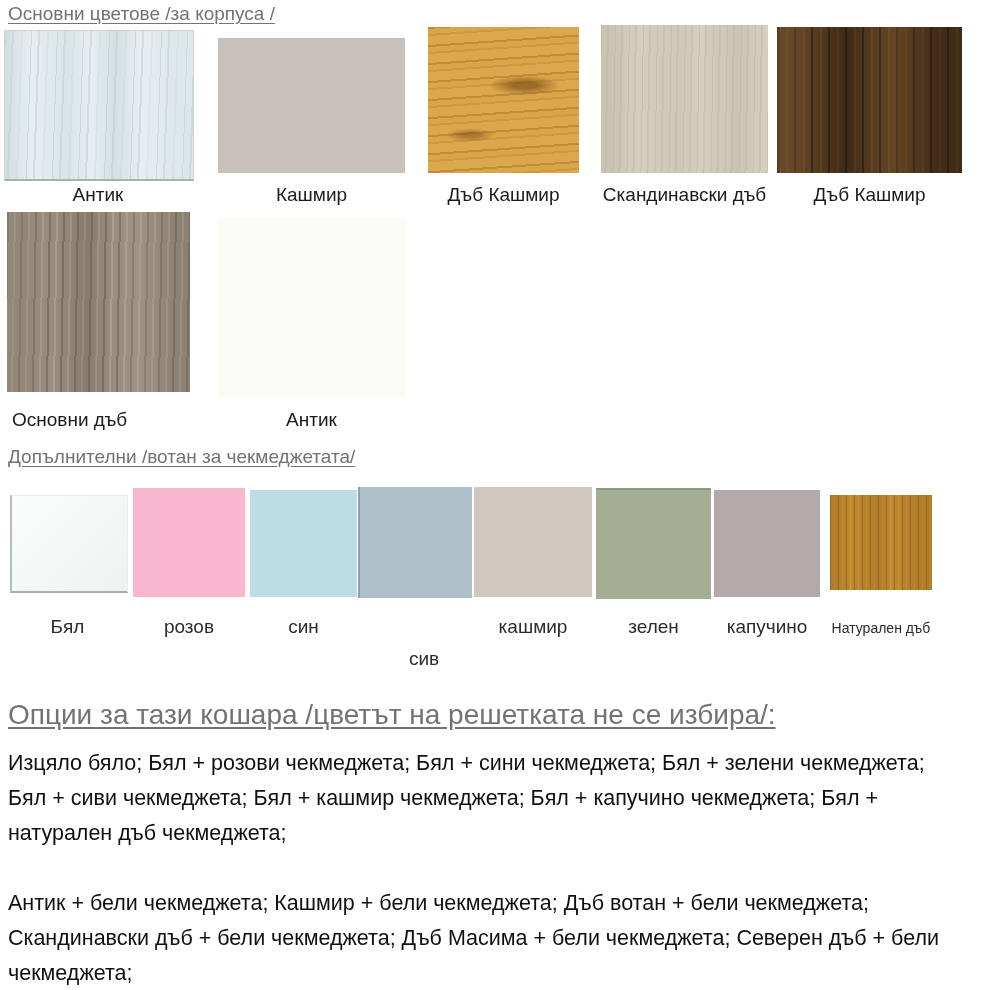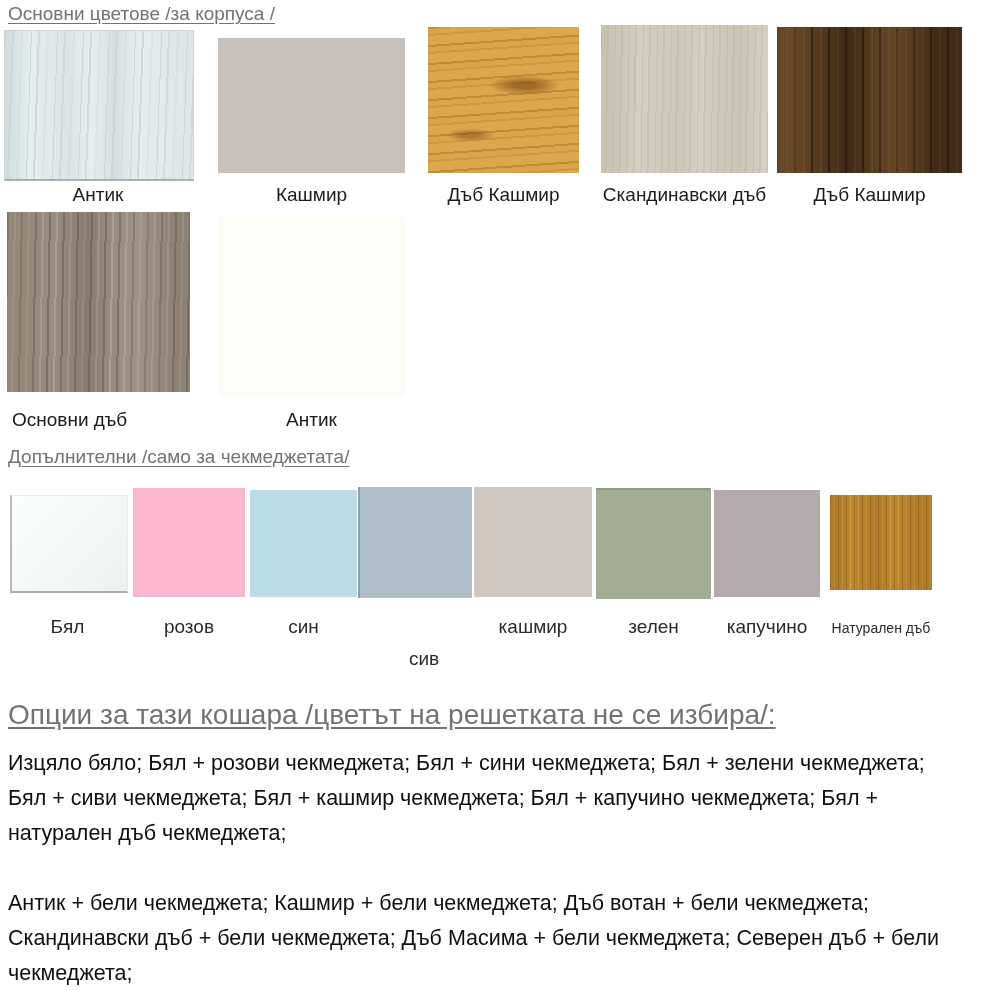--- a/index.html
+++ b/index.html
@@ -112,21 +112,21 @@
 <div id="sw-bialo" class="swatch" style="background-color: rgb(251, 252, 245);"></div>
 
 <div id="lb-antik" class="slabel">Антик</div>
 <div id="lb-kashmir" class="slabel">Кашмир</div>
 <div id="lb-votan" class="slabel">Дъб Кашмир</div>
 <div id="lb-skandi" class="slabel">Скандинавски дъб</div>
 <div id="lb-masima" class="slabel">Дъб Кашмир</div>
 <div id="lb-severen" class="slabel">Основни дъб</div>
 <div id="lb-bialo" class="slabel">Антик</div>
 
-<div id="hdr-additional" class="hdr">Допълнителни /само за чекмеджетата/</div>
+<div id="hdr-additional" class="hdr">Допълнителни /вотан за чекмеджетата/</div>
 
 <div id="sw2-bial" class="swatch"></div>
 <div id="sw2-rozov" class="swatch" style="background-color: rgb(248, 183, 206);"></div>
 <div id="sw2-sin" class="swatch" style="background-color: rgb(188, 221, 230);"></div>
 <div id="sw2-siv" class="swatch" style="background-color: rgb(174, 191, 202);"></div>
 <div id="sw2-kashmir" class="swatch" style="background-color: rgb(207, 199, 192);"></div>
 <div id="sw2-zelen" class="swatch" style="background-color: rgb(163, 174, 148);"></div>
 <div id="sw2-kapuchino" class="swatch" style="background-color: rgb(181, 170, 171);"></div>
 <div id="sw2-naturalen" class="swatch"></div>
 

